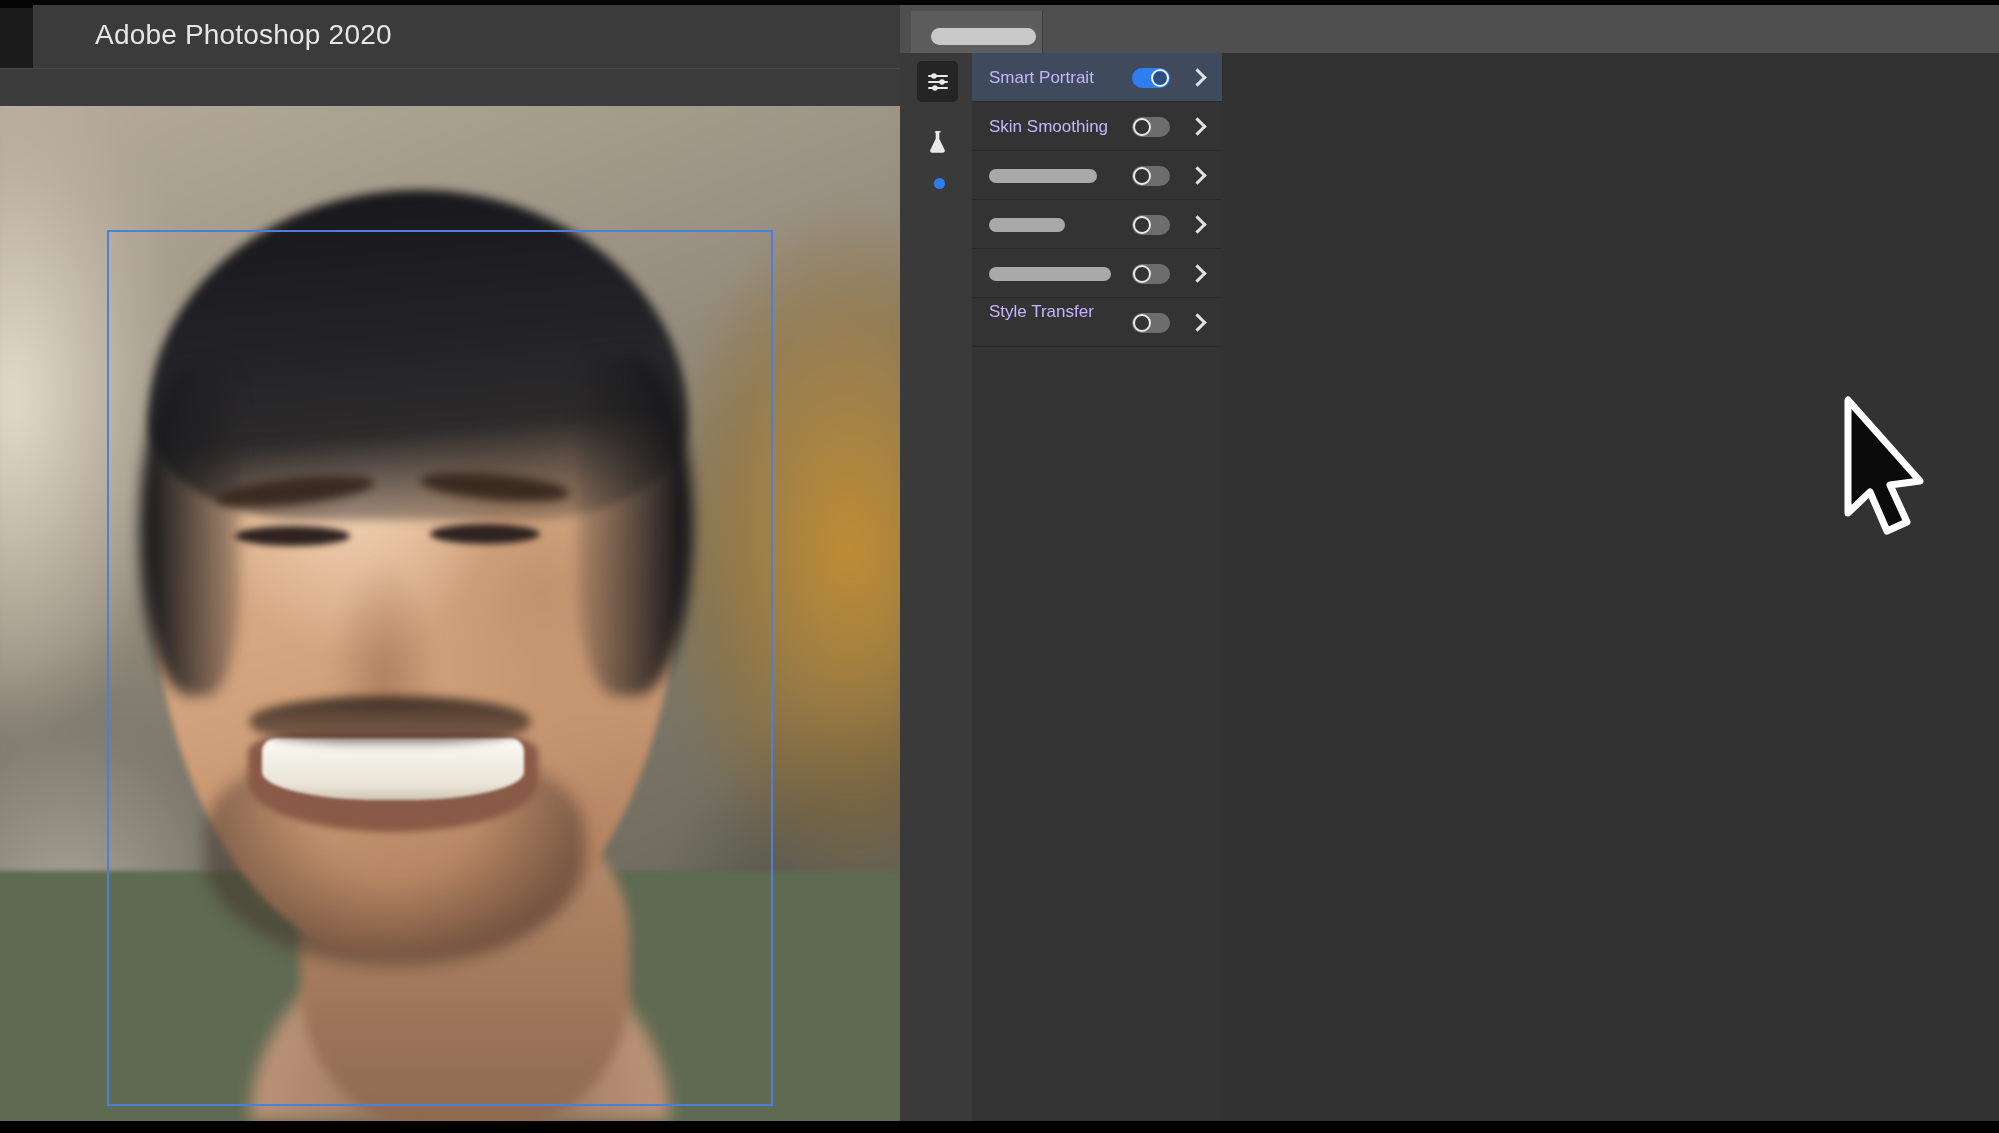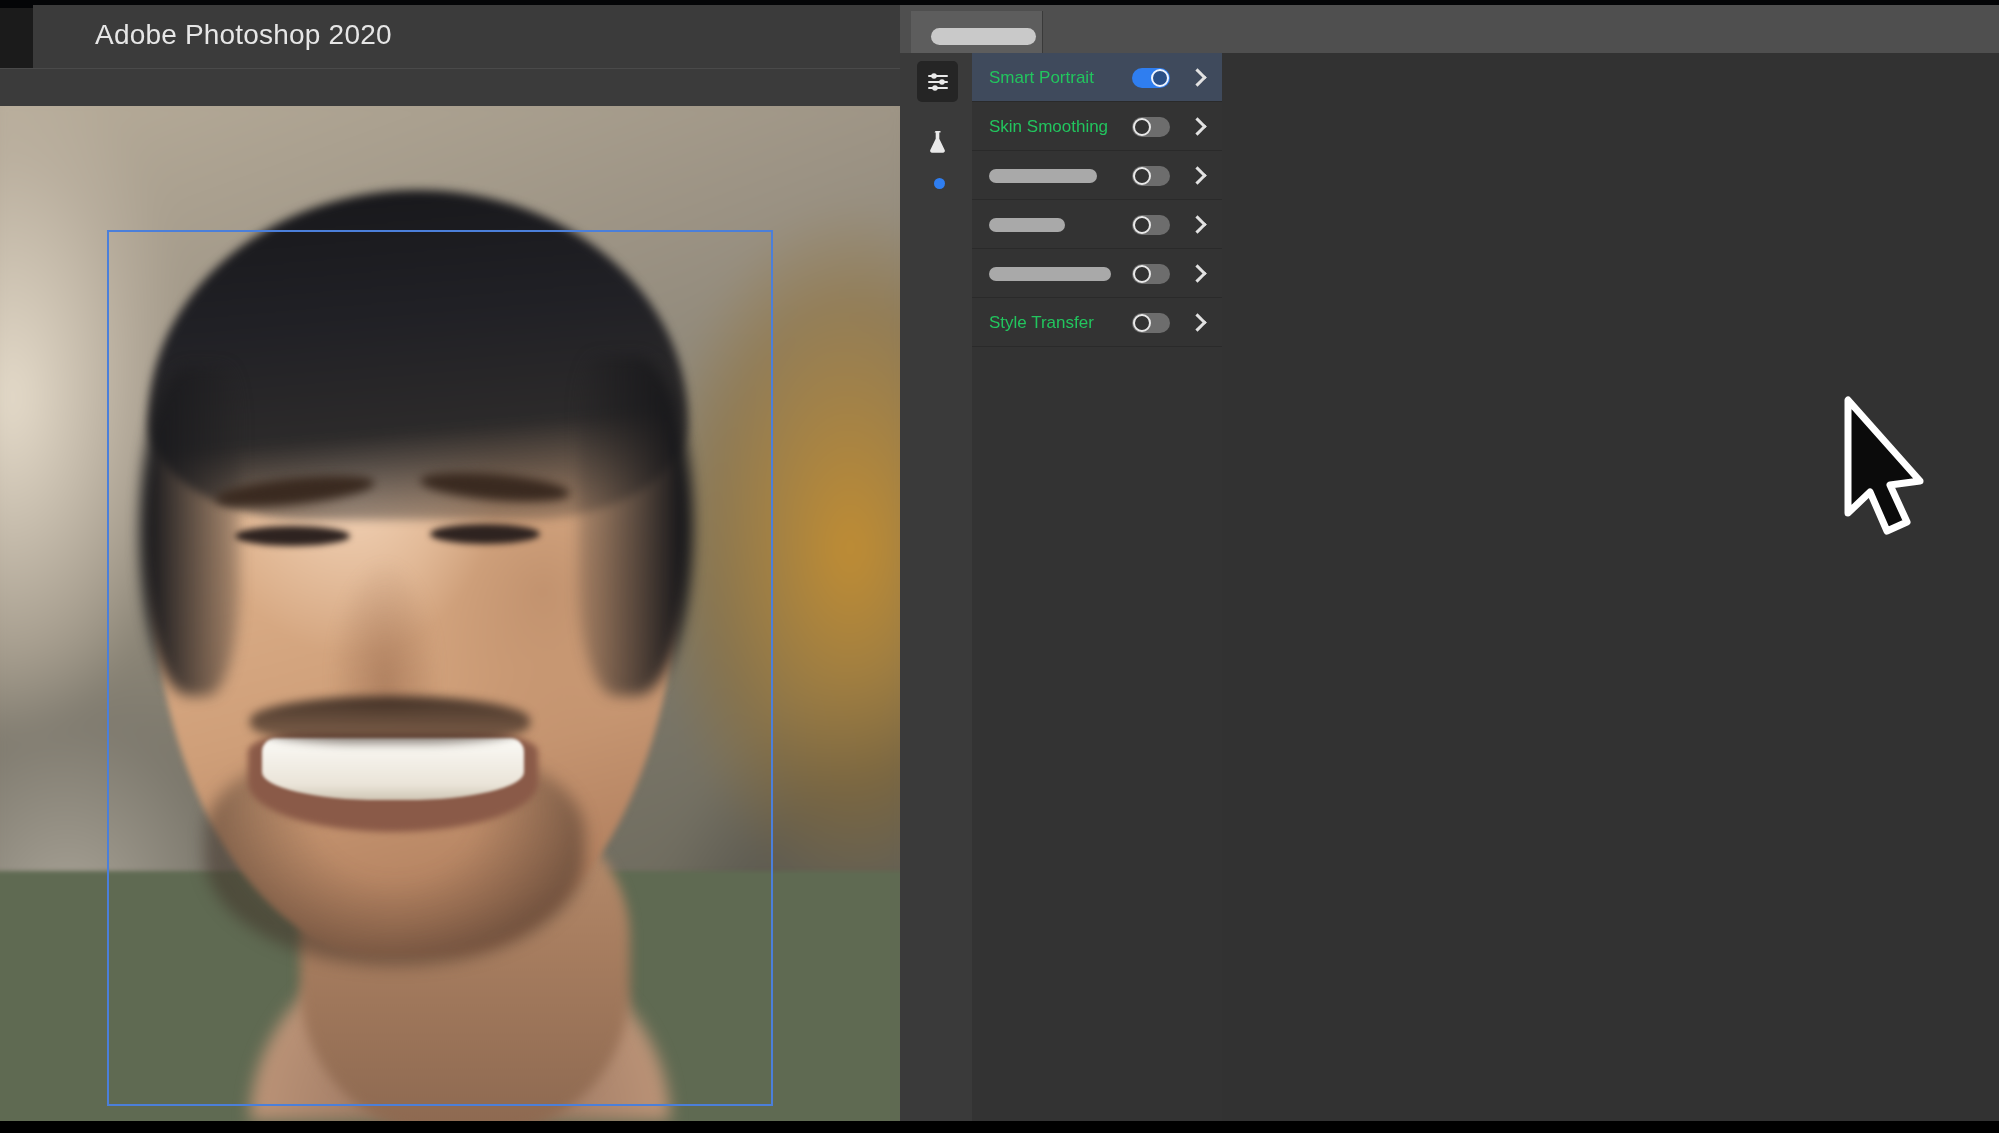--- a/index.html
+++ b/index.html
@@ -179,21 +179,21 @@
     position: absolute; left: 72px; top: 48px; width: 250px; height: 1080px;
     background: #333333;
   }
   .opt-row {
     position: absolute; left: 0; width: 250px; height: 49px;
     border-bottom: 1px solid #2a2a2a;
     display: flex; align-items: center;
   }
   .opt-row.active { background: #3f4a5c; }
   .opt-label {
-    position: absolute; left: 17px; font-size: 17px; color: #22c55e; white-space: nowrap;
+    position: absolute; left: 17px; font-size: 17px; color: #c4b5fd; white-space: nowrap;
   }
   .opt-redact {
     position: absolute; left: 17px; height: 14px;
     background: #a9a9a9; border-radius: 7px;
   }
   .toggle {
     position: absolute; right: 52px; width: 38px; height: 20px;
     border-radius: 10px; background: #6d6d6d;
   }
   .toggle .knob {
@@ -312,21 +312,21 @@
           <div class="chev" style="top: 18px;"></div>
         </div>
         <div class="opt-row" style="top: 196px;">
           <div class="opt-redact" style="width: 122px; top: 18px;"></div>
           <div class="toggle" style="top: 15px;">
             <div class="knob"></div>
           </div>
           <div class="chev" style="top: 18px;"></div>
         </div>
         <div class="opt-row" style="top: 245px;">
-          <div class="opt-label" style="top: 15px;">Style Transfer</div>
+          <div class="opt-label" style="top: 4px;">Style Transfer</div>
           <div class="toggle" style="top: 15px;">
             <div class="knob"></div>
           </div>
           <div class="chev" style="top: 18px;"></div>
         </div>
       </div>
 
   </div>
 
   <div class="cursor">

